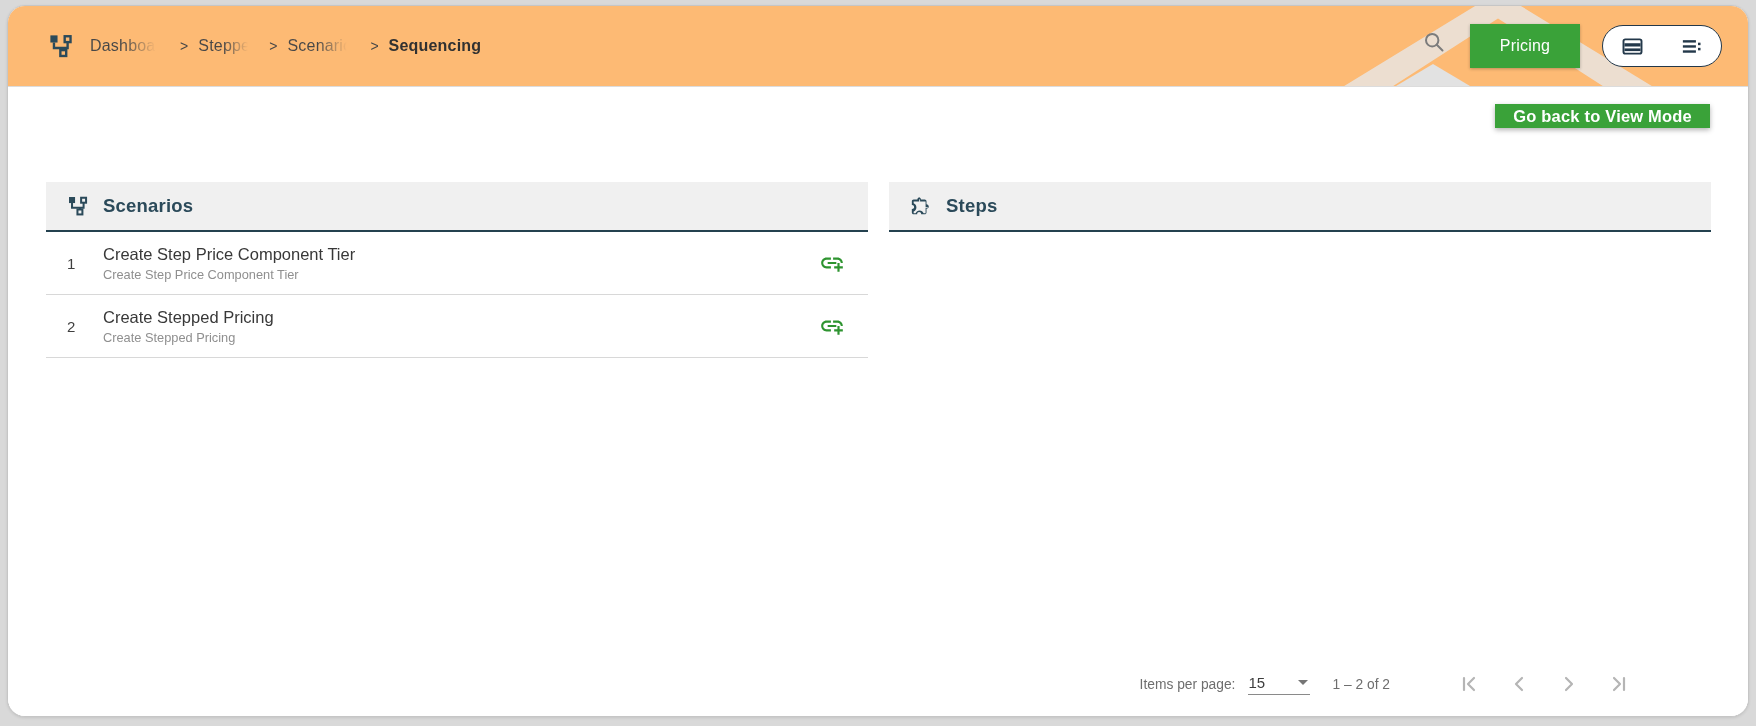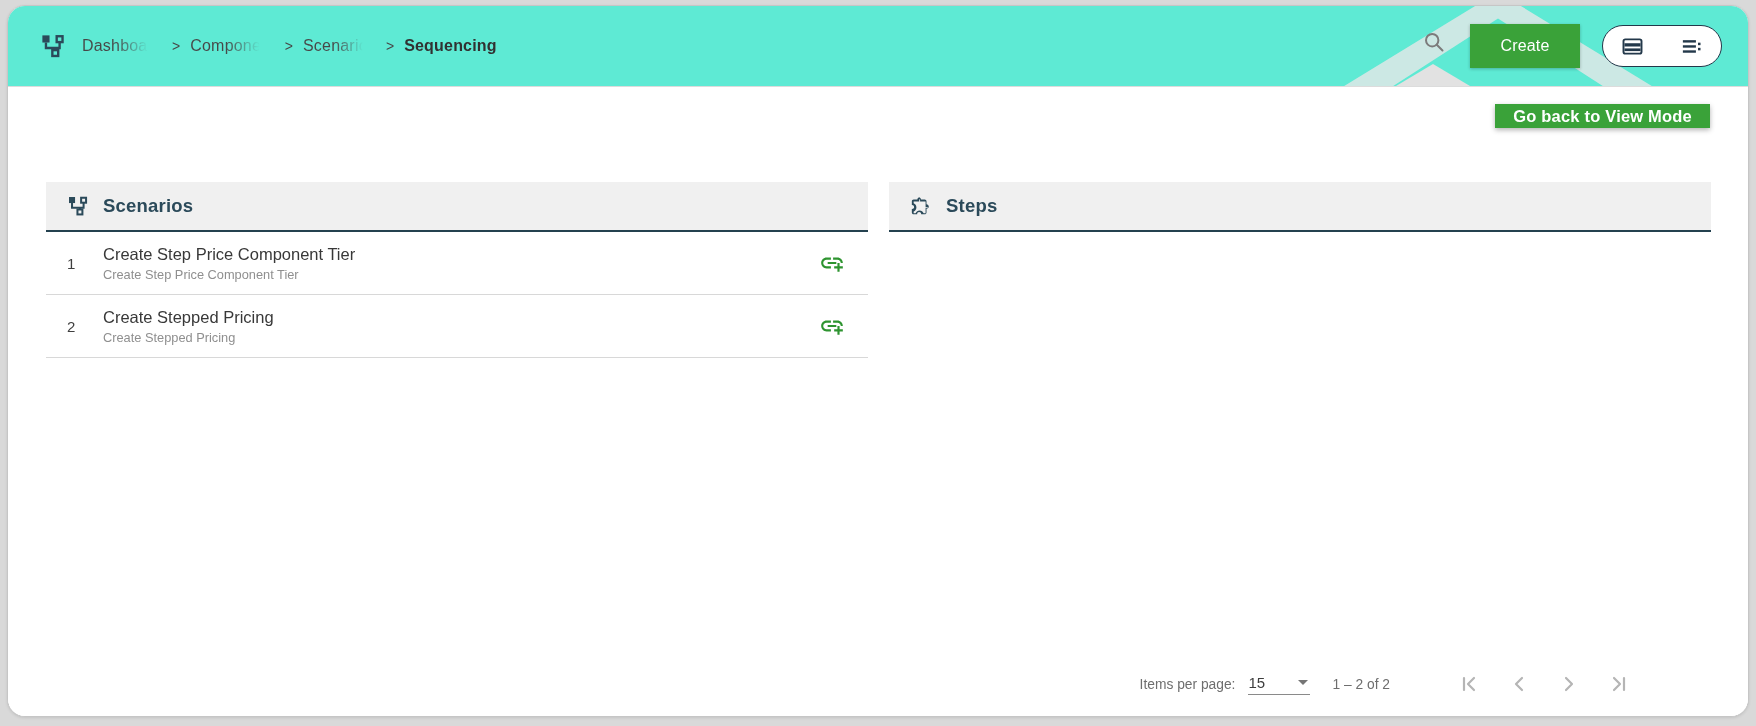--- a/index.html
+++ b/index.html
@@ -17,25 +17,25 @@
     border: 1px solid #c6c6c6;
     border-radius: 18px;
     overflow: hidden;
     box-shadow: 0 1px 3px rgba(0,0,0,.10);
   }
 
   
   .toolbar {
     position: relative;
     height: 81px;
-    background: #5eead4;
+    background: #fdba74;
     border-bottom: 1px solid #dcdcdc;
     display: flex;
     align-items: center;
-    padding: 0 26px 0 32px;
+    padding: 0 26px 0 40px;
   }
   .toolbar-deco { position:absolute; right:30px; top:0; width:440px; height:80px; overflow:hidden; pointer-events:none; }
   .deco-chevron {
     position:absolute; left:40px; top:-14px; width:360px; height:110px;
     background:#e7e7e7;
     clip-path: polygon(50% 0, 100% 100%, 86% 100%, 50% 24%, 14% 100%, 0 100%);
     opacity:.8;
   }
   .deco-tri {
     position:absolute; left:118px; bottom:0; width:74px; height:22px;
@@ -158,35 +158,35 @@
 
     <div class="breadcrumb">
       <svg class="hier-icon" viewBox="0 0 24 24" fill="none" stroke="currentColor">
         <rect x="2.2" y="2.2" width="6.6" height="6.6" fill="currentColor" stroke="none"></rect>
         <rect x="15.4" y="3" width="5.4" height="5.4" stroke-width="2.2"></rect>
         <rect x="11.4" y="15.8" width="5.4" height="5.4" stroke-width="2.2"></rect>
         <path d="M5.5 8.8 v5 h8.7 M18.1 8.4 v5.4 h-3.9 M14.2 13.8 v2" stroke-width="2.2"></path>
       </svg>
       <span class="crumb">Dashboard</span>
       <span class="crumb-sep">&gt;</span>
-      <span class="crumb">Component</span>
+      <span class="crumb">Stepped</span>
       <span class="crumb-sep">&gt;</span>
       <span class="crumb">Scenarios</span>
       <span class="crumb-sep">&gt;</span>
       <span class="crumb-current">Sequencing</span>
     </div>
 
     <div class="search">
       <svg class="search-glass" viewBox="0 0 24 24" fill="none" stroke="currentColor" stroke-width="2">
         <circle cx="10.2" cy="10.2" r="6.2"></circle>
         <path d="M14.8 14.8 L20.5 20.5" stroke-linecap="round"></path>
       </svg>
     </div>
 
-    <button class="btn-green create-btn">Create</button>
+    <button class="btn-green create-btn">Pricing</button>
 
     <div class="view-toggle">
       <button class="vt-btn">
         <svg viewBox="0 0 24 24" fill="none" stroke="currentColor">
           <rect x="2.6" y="4.6" width="18.8" height="14.8" rx="2" stroke-width="2"></rect>
           <rect x="3.6" y="8.6" width="16.8" height="3.4" fill="currentColor" stroke="none"></rect>
           <rect x="3.6" y="14" width="16.8" height="2.8" fill="currentColor" stroke="none"></rect>
         </svg>
       </button>
       <button class="vt-btn">

